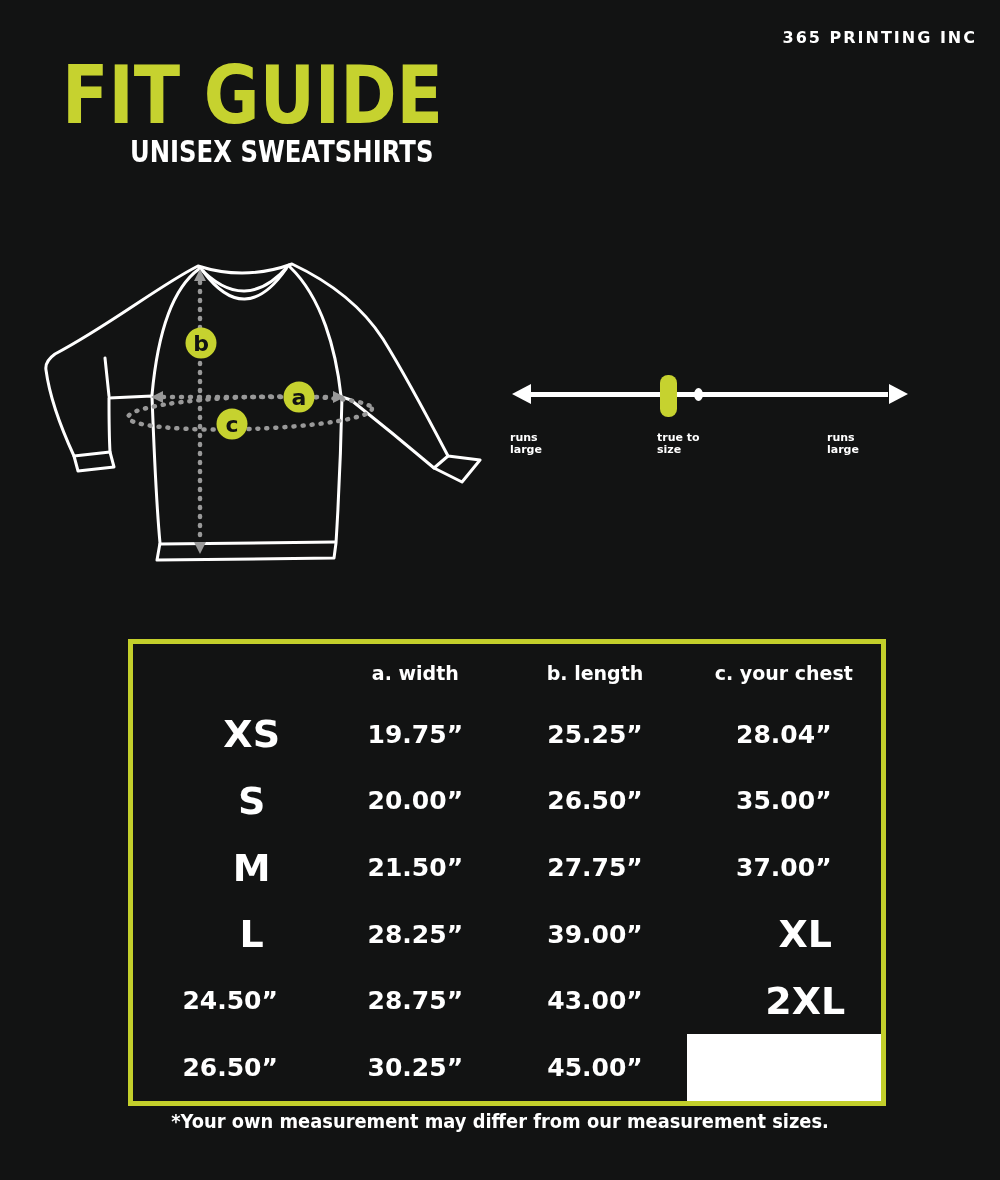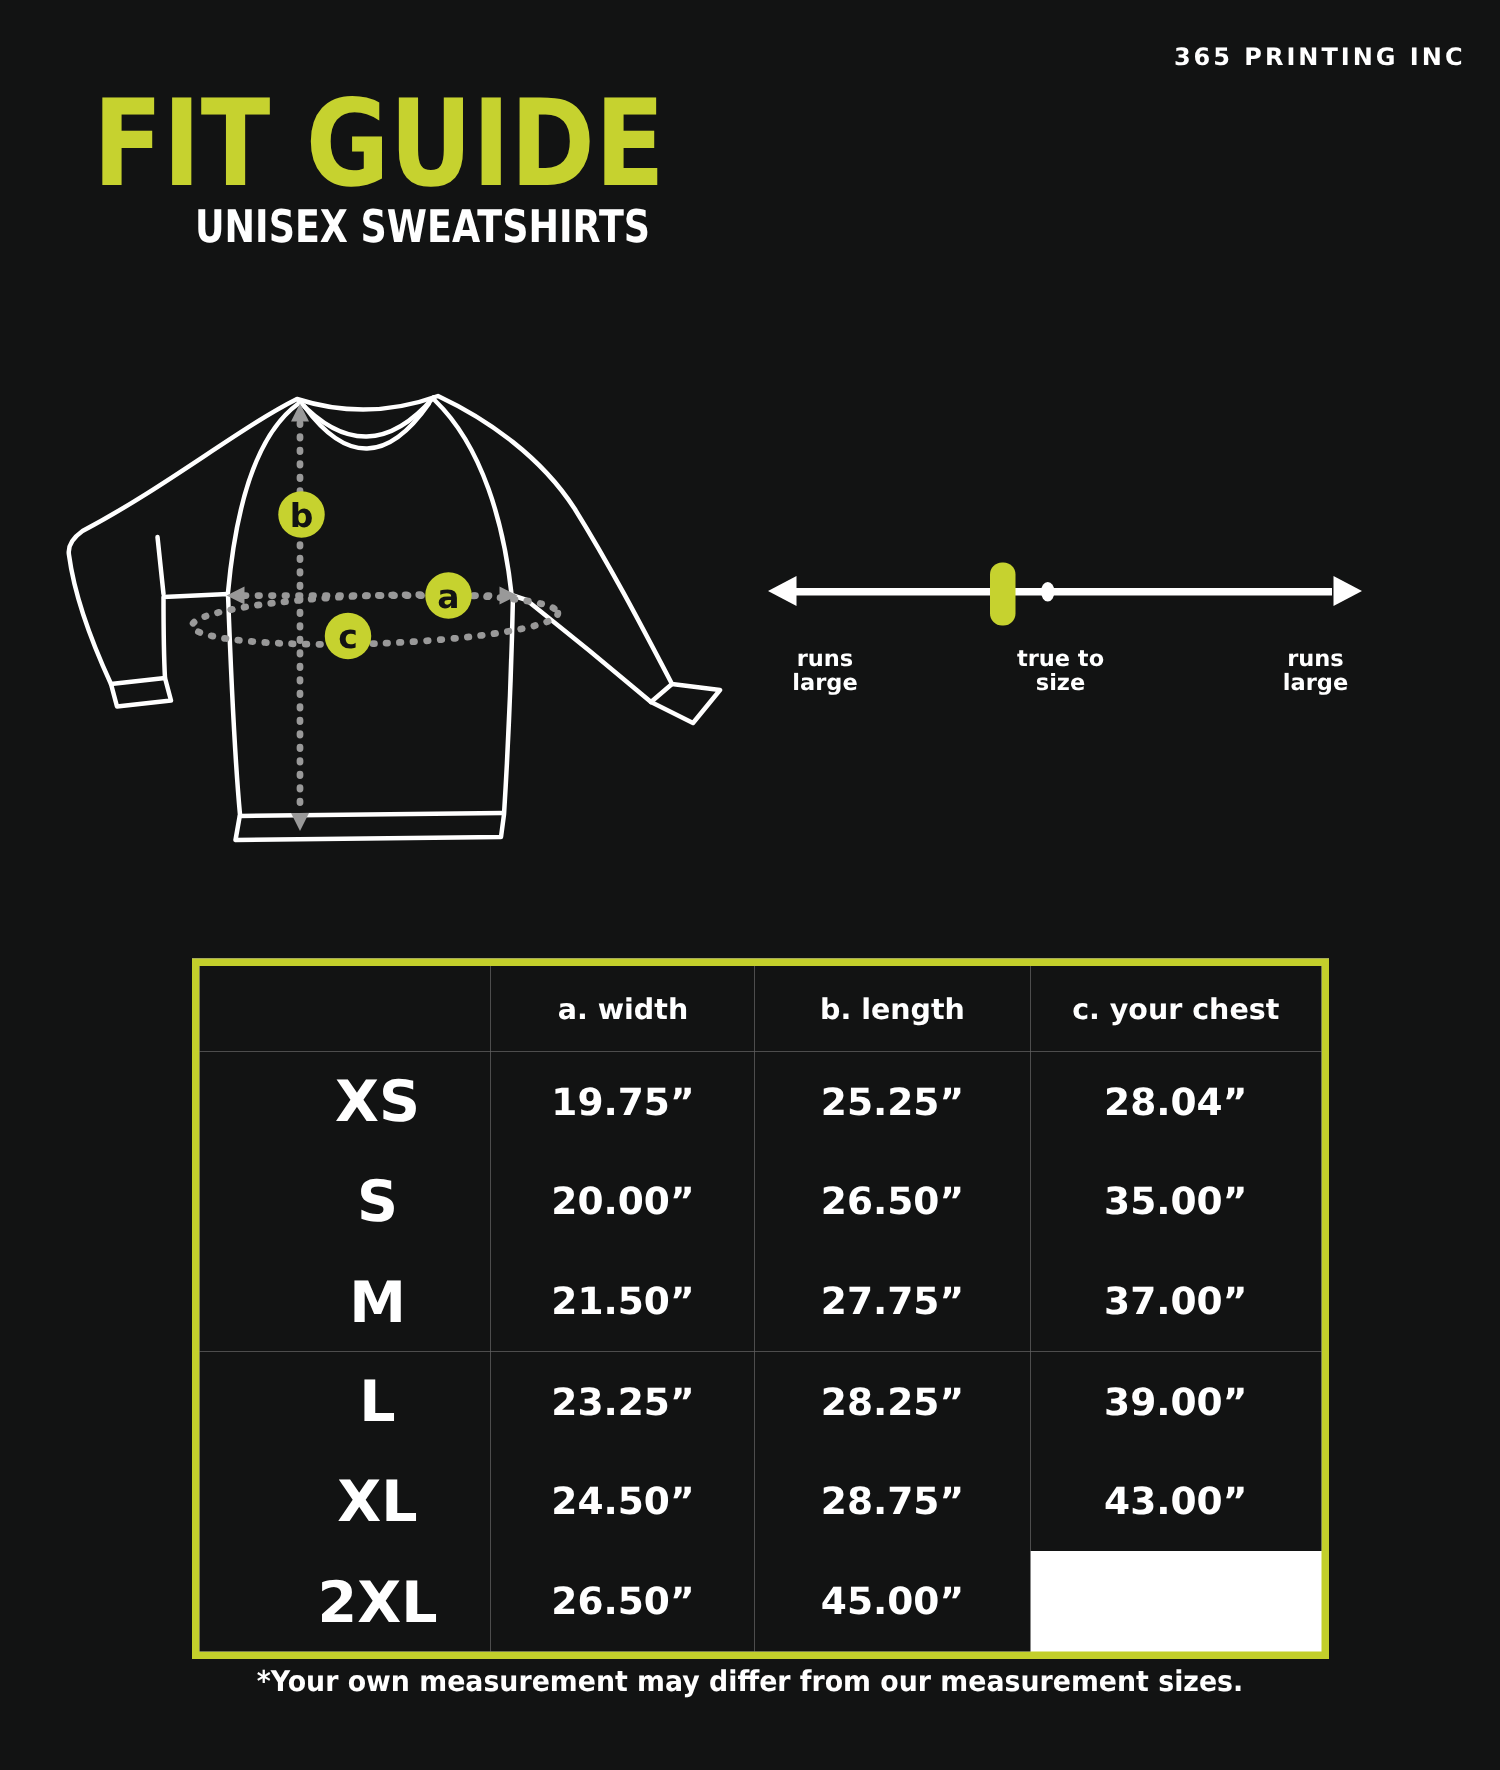--- a/index.html
+++ b/index.html
@@ -27,22 +27,22 @@
   .fit-scale{ position:absolute; left:500px; top:370px; width:420px; height:110px; }
   .scale-line{ position:absolute; left:30px; top:22px; width:358px; height:5px; background:#fff; }
   .scale-arrow{ position:absolute; top:14px; width:0; height:0;
     border-top:10px solid transparent; border-bottom:10px solid transparent; }
   .scale-arrow.left{ left:12px; border-right:19px solid #fff; }
   .scale-arrow.right{ right:12px; border-left:19px solid #fff; }
   .scale-marker{ position:absolute; left:160px; top:5px; width:17px; height:42px;
     border-radius:8px; background:#c6d22f; }
   .scale-dot{ position:absolute; left:194px; top:18px; width:9px; height:13px;
     border-radius:50%; background:#fff; }
-  .scale-label{ position:absolute; top:62px; font-size:15px; line-height:1.06;
-    text-align:center; color:#fff; }
+  .scale-label{ position:absolute; top:62px; font-size:11px; line-height:1.06;
+    color:#fff; }
   .scale-label span{ display:block; }
   .lbl-small{ left:10px;  width:80px; }
   .lbl-true { left:157px; width:100px; }
   .lbl-large{ left:327px; width:100px; }
 
   .size-table{
     position:absolute; left:128px; top:639px; width:758px; height:467px;
     box-sizing:border-box; border:5px solid #c3cf2b; background:#ffffff;
     display:grid; grid-template-columns:1.06fr 0.96fr 1fr 1.06fr;
     grid-template-rows:57px repeat(6, 1fr); gap:0;
@@ -167,29 +167,29 @@
     <div class="cell val">20.00”</div>
     <div class="cell val">26.50”</div>
     <div class="cell val">35.00”</div>
 
     <div class="cell size">M</div>
     <div class="cell val">21.50”</div>
     <div class="cell val">27.75”</div>
     <div class="cell val">37.00”</div>
 
     <div class="cell size">L</div>
-    <div class="cell val">23.25”</div>
     <div class="cell val">28.25”</div>
     <div class="cell val">39.00”</div>
 
     <div class="cell size">XL</div>
     <div class="cell val">24.50”</div>
     <div class="cell val">28.75”</div>
     <div class="cell val">43.00”</div>
 
     <div class="cell size">2XL</div>
     <div class="cell val">26.50”</div>
+    <div class="cell val">30.25”</div>
     <div class="cell val">45.00”</div>
   </div>
 
   <div class="footnote">*Your own measurement may differ from our measurement sizes.</div>
 
 </div>
 
 </body></html>

